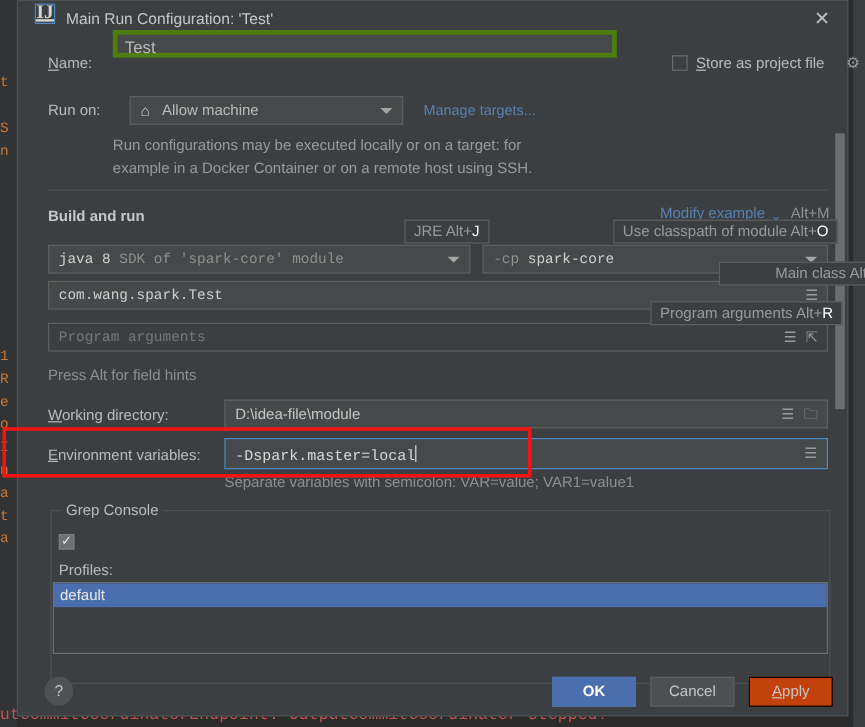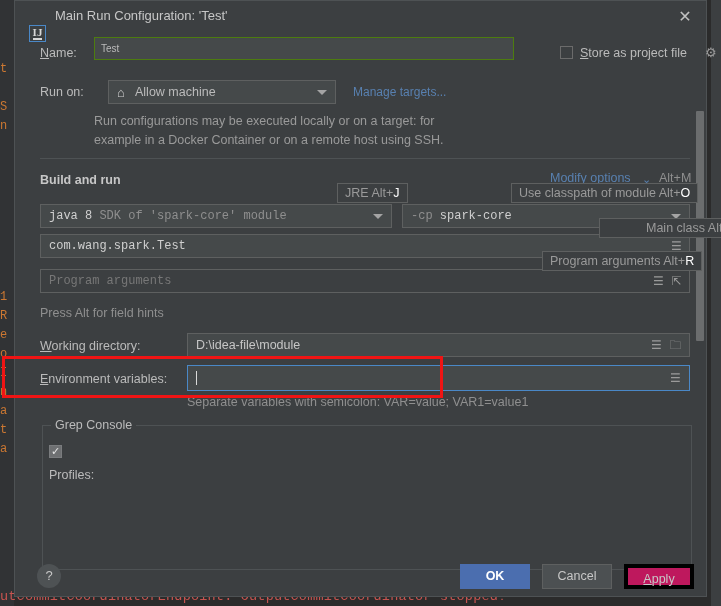--- a/index.html
+++ b/index.html
@@ -35,43 +35,43 @@
 
   
   #dialog{
     position:absolute;left:14px;top:0;width:693px;height:597px;
     background:#3c3f41;
     border:1px solid #4e5254;
     box-sizing:border-box;
   }
   #titlebar{height:32px;position:relative;}
   #title-icon{
-    position:absolute;left:14px;top:24px;width:17px;height:17px;
+    position:absolute;left:14px;top:2px;width:17px;height:17px;
     border:1px solid #4a88c7;background:#3c3f41;box-sizing:border-box;
     display:flex;align-items:center;justify-content:center;
-    font-family:"Liberation Serif", serif;font-size:11px;font-weight:bold;color:#d6d6d6;
+    font-family:"Liberation Serif", serif;font-size:16px;font-weight:bold;color:#d6d6d6;
   }
   #title-icon .ij{line-height:9px;border-bottom:2px solid #d6d6d6;padding-bottom:1px;}
   #title-text{
     position:absolute;left:40px;top:7px;font-size:13px;color:#c7c7c7;
   }
   #close-btn{
     position:absolute;right:10px;top:6px;width:22px;height:20px;
     color:#c0c0c0;font-size:16px;text-align:center;line-height:20px;cursor:pointer;
   }
 
   
   .lbl{color:#bbbbbb;font-size:12.5px;}
   .u{text-decoration:underline;}
 
   #name-label{position:absolute;left:25px;top:45px;}
   #name-input{
-    position:absolute;left:79px;top:36px;width:420px;height:23px;
-    background:#45494a;border:1px solid #4d7c0f;box-sizing:border-box;
-    color:#bbbbbb;font-size:10px;padding:0 6px;line-height:21px;
+    position:absolute;left:79px;top:24px;width:420px;height:23px;
+    background:#45494a;border:4px solid #4d7c0f;box-sizing:border-box;
+    color:#bbbbbb;font-size:14px;padding:0 6px;line-height:21px;
   }
   #store-check{
     position:absolute;left:545px;top:45px;width:13px;height:13px;
     border:1px solid #6b6b6b;background:#3c3f41;box-sizing:border-box;cursor:pointer;
   }
   #store-label{position:absolute;left:565px;top:45px;}
   #store-gear{position:absolute;left:690px;top:44px;color:#9a9a9a;font-size:13px;}
 
   #runon-label{position:absolute;left:25px;top:84px;}
   #runon-combo{
@@ -186,21 +186,21 @@
   #help-btn{
     position:absolute;left:22px;top:563px;width:24px;height:24px;border-radius:50%;
     background:#4e5254;color:#c7c7c7;font-size:13px;text-align:center;line-height:24px;cursor:pointer;
   }
   .btn{
     position:absolute;top:563px;height:25px;box-sizing:border-box;
     font-size:12.5px;text-align:center;line-height:23px;cursor:pointer;
   }
   #ok-btn{left:445px;width:70px;background:#4b6eaf;border:1px solid #4b6eaf;color:#ffffff;font-weight:bold;}
   #cancel-btn{left:527px;width:70px;background:#4c5052;border:1px solid #5e6060;color:#c7c7c7;}
-  #apply-btn{left:609px;width:70px;background:#be185d;border:4px solid #000000;color:#c7c7c7;}
+  #apply-btn{left:609px;width:70px;background:#c2410c;border:1px solid #000000;color:#c7c7c7;}
 
   
   .tip{
     position:absolute;background:#3c3f41;border:1px solid #5e6060;
     font-size:12.5px;color:#9a9a9a;padding:2px 7px;white-space:nowrap;z-index:30;
   }
   .tip b{color:#ffffff;font-weight:normal;}
   #tip-jre{left:322px;top:182px;}
   #tip-cp{left:496px;top:182px;}
   #tip-main{left:584px;top:217px;padding-left:46px;}
@@ -247,21 +247,21 @@
     <span class="combo-arrow"></span>
   </div>
   <div id="manage-targets">Manage targets...</div>
 
   <div id="desc1">Run configurations may be executed locally or on a target: for</div>
   <div id="desc2">example in a Docker Container or on a remote host using SSH.</div>
 
   <div id="sep"></div>
   <div id="build-run-title">Build and run</div>
 
-  <div id="modify-options">Modify options</div>
+  <div id="modify-options">Modify example</div>
   <div id="modify-chev">⌄</div>
   <div id="modify-alt">Alt+M</div>
 
   <div id="sdk-combo">
     <span id="sdk-text">
       <span class="s1">java 8</span>
       <span class="s2"> SDK of 'spark-core' module</span>
     </span>
     <span class="combo-arrow"></span>
   </div>
@@ -289,29 +289,32 @@
 
   <div id="wd-label" class="lbl"><span class="u">W</span>orking directory:</div>
   <div id="wd-input">
     <span id="wd-text">D:\idea-file\module</span>
     <span class="fld-icon" style="right:26px;top:5px;">☰</span>
     <span class="fld-icon" style="right:7px;top:5px;">🗀</span>
   </div>
 
   <div id="env-label" class="lbl"><span class="u">E</span>nvironment variables:</div>
   <div id="env-input">
-    <span id="env-text"><span id="env-caret"></span></span>
+    <span id="env-text"><span>-Dspark.master=local</span><span id="env-caret"></span></span>
     <span class="fld-icon" style="right:7px;top:6px;">☰</span>
   </div>
   <div id="env-hint">Separate variables with semicolon: VAR=value; VAR1=value1</div>
 
   <div id="grep-group"></div>
   <div id="grep-legend">Grep Console</div>
   <div id="allow-check">✓</div>
   <div id="profiles-label" class="lbl">Profiles:</div>
+  <div id="profiles-list">
+    <div id="profile-item">default</div>
+  </div>
 
   <div id="dlg-scroll-track"></div>
   <div id="dlg-scroll-thumb"></div>
 
   <div id="help-btn">?</div>
   <div class="btn" id="ok-btn">OK</div>
   <div class="btn" id="cancel-btn">Cancel</div>
   <div class="btn" id="apply-btn"><span class="u">A</span>pply</div>
 
   <div class="tip" id="tip-jre"><span>JRE Alt+</span><b>J</b></div>

